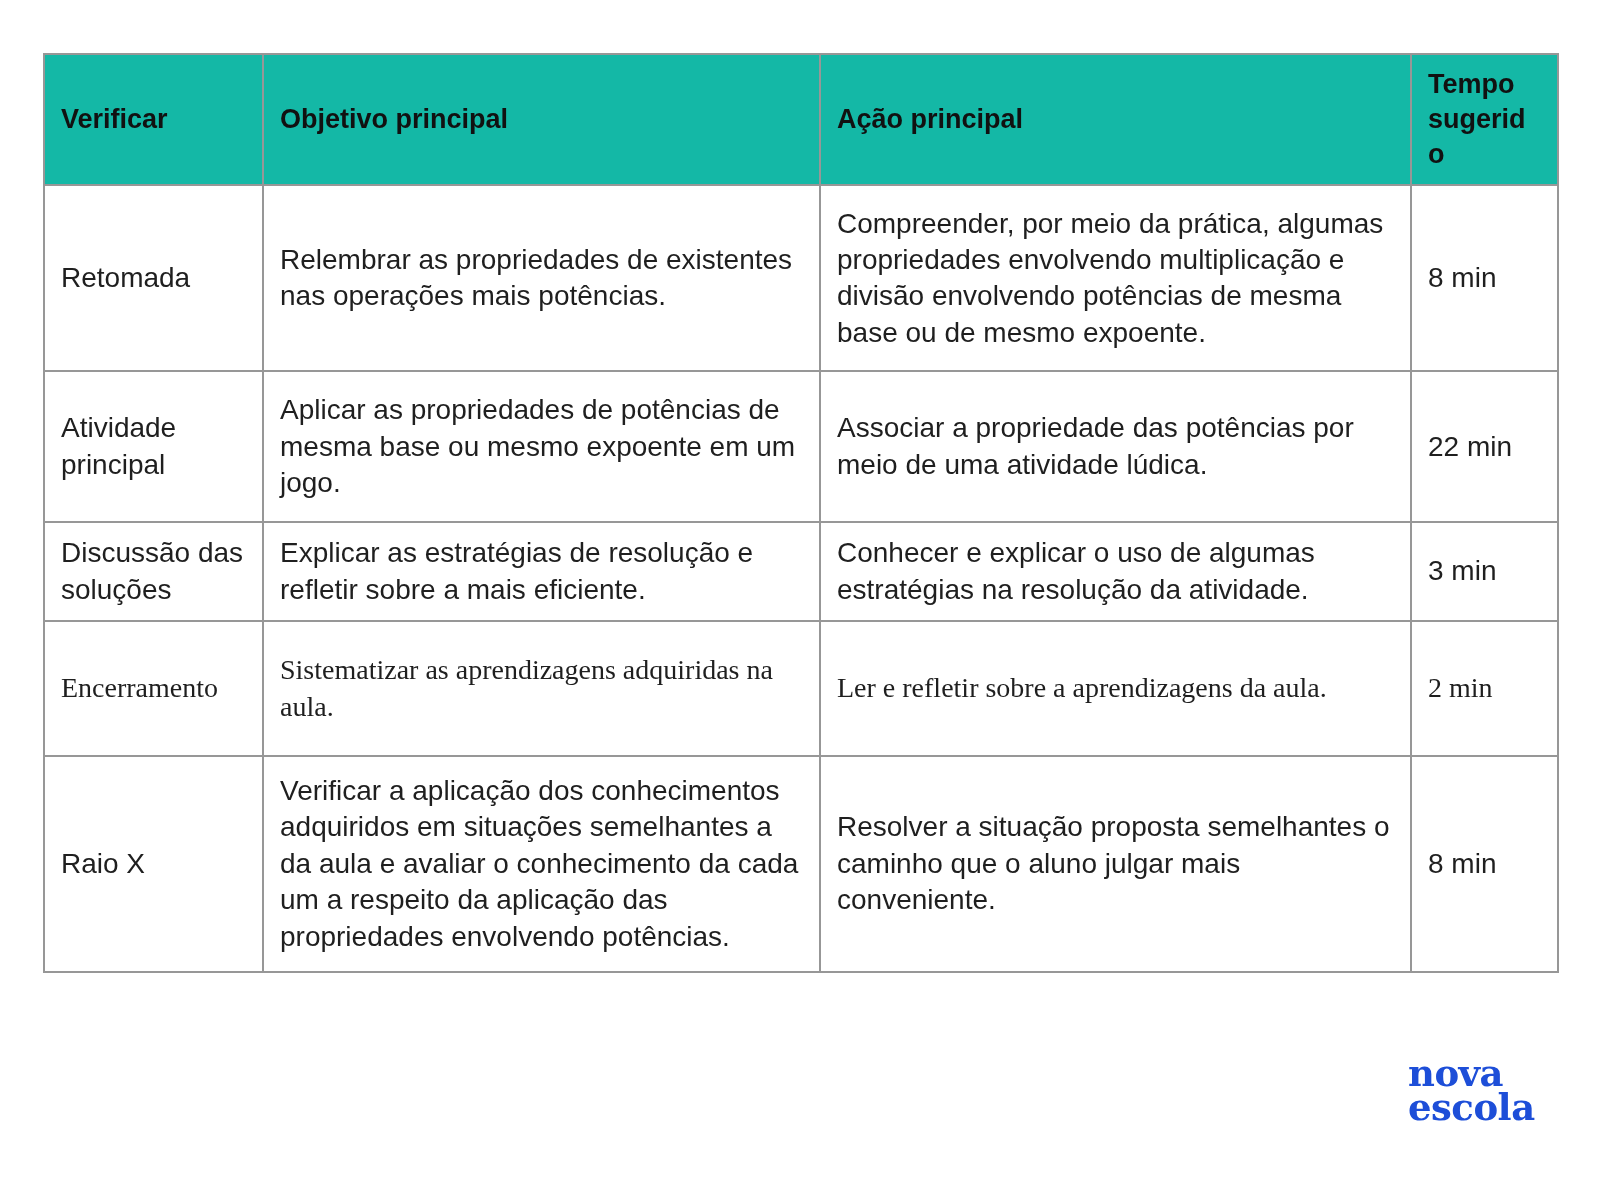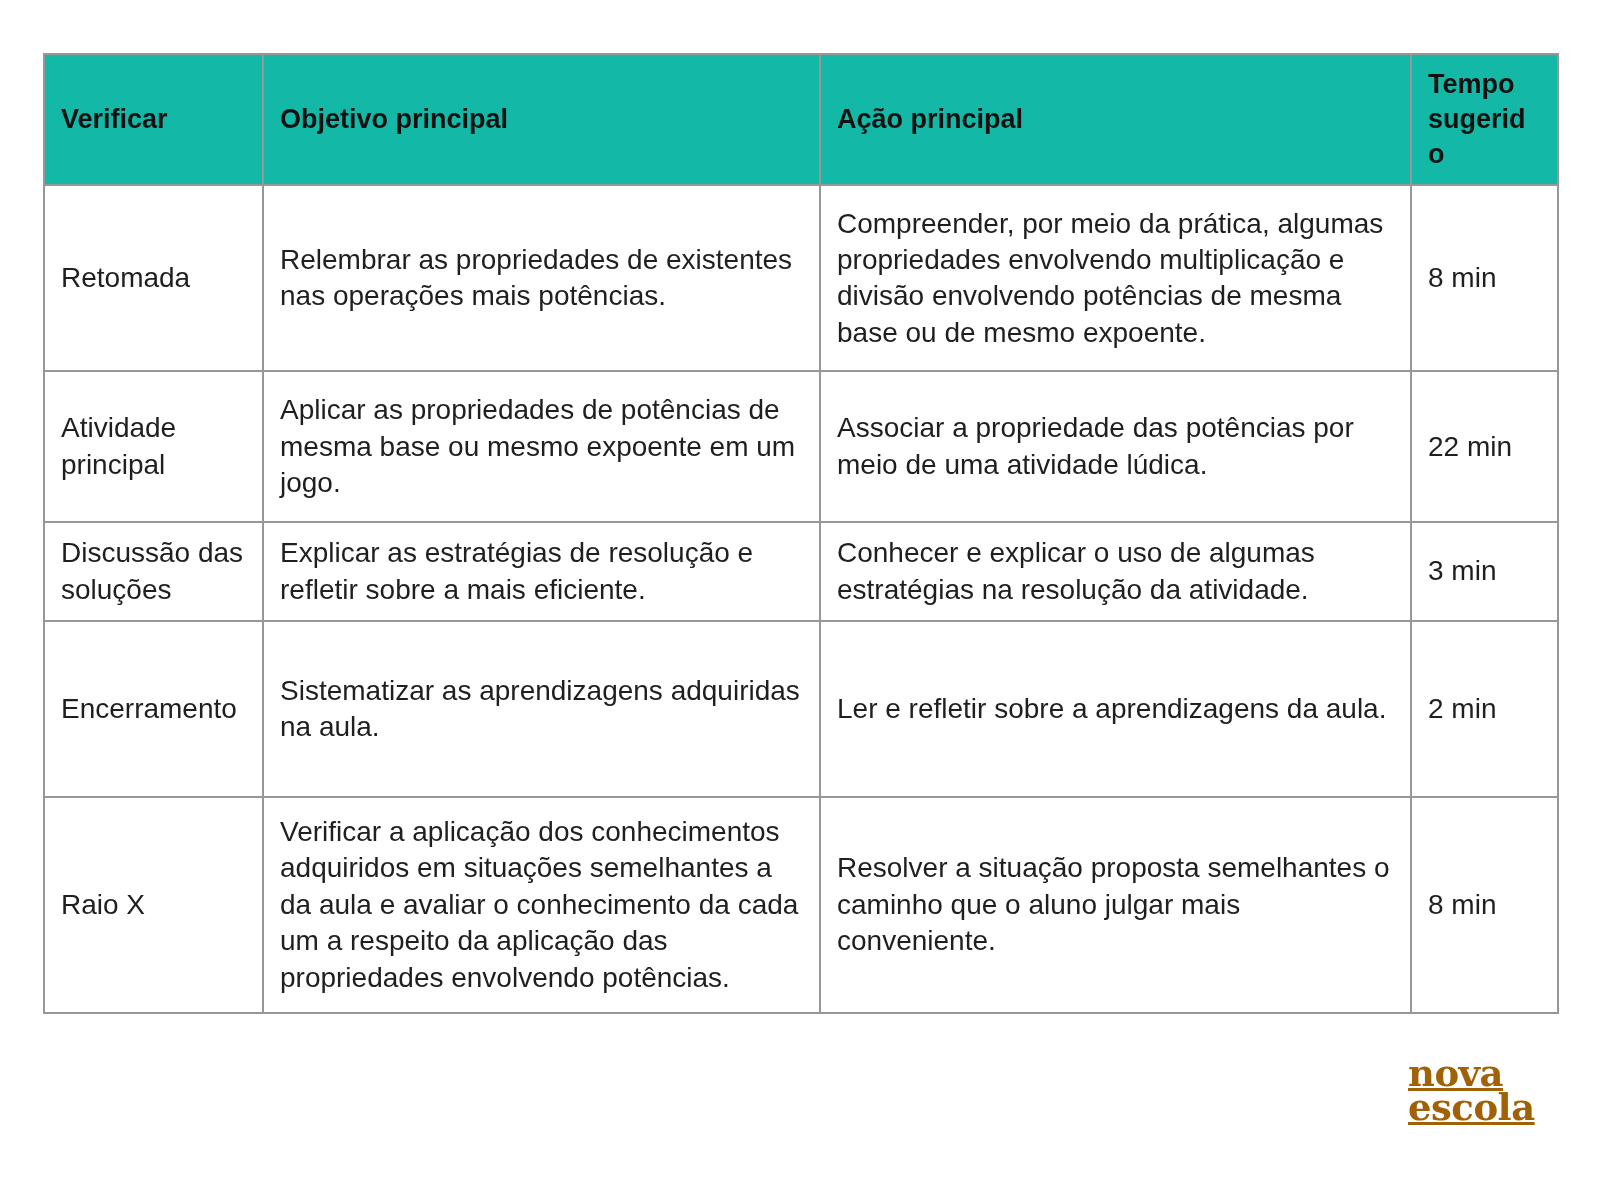--- a/index.html
+++ b/index.html
@@ -48,36 +48,35 @@
     font-size: 27px;
     text-align: left;
     color: #111111;
     vertical-align: middle;
   }
 
   tr.header-row  { height: 121px; }
   tr.row-1 { height: 186px; }
   tr.row-2 { height: 151px; padding-left: 20px; }
   tr.row-3 { height: 96px; }
-  tr.row-4 { height: 176px; }
+  tr.row-4 { height: 135px; font-family: Liberation Serif, serif; }
   tr.row-5 { height: 216px; }
 
   .logo {
     position: absolute;
     left: 1408px;
     top: 1056px;
     font-family: "DejaVu Serif", serif;
     font-weight: bold;
     font-size: 37px;
     line-height: 0.93;
-    color: #a16207;
+    color: #1d4ed8;
     letter-spacing: -0.5px;
     text-align: left;
     user-select: none;
-    text-decoration: underline;
   }
 </style>
 </head>
 <body>
 
 <div class="page">
 
   <table class="lesson-table">
     <colgroup>
       <col class="c1">

